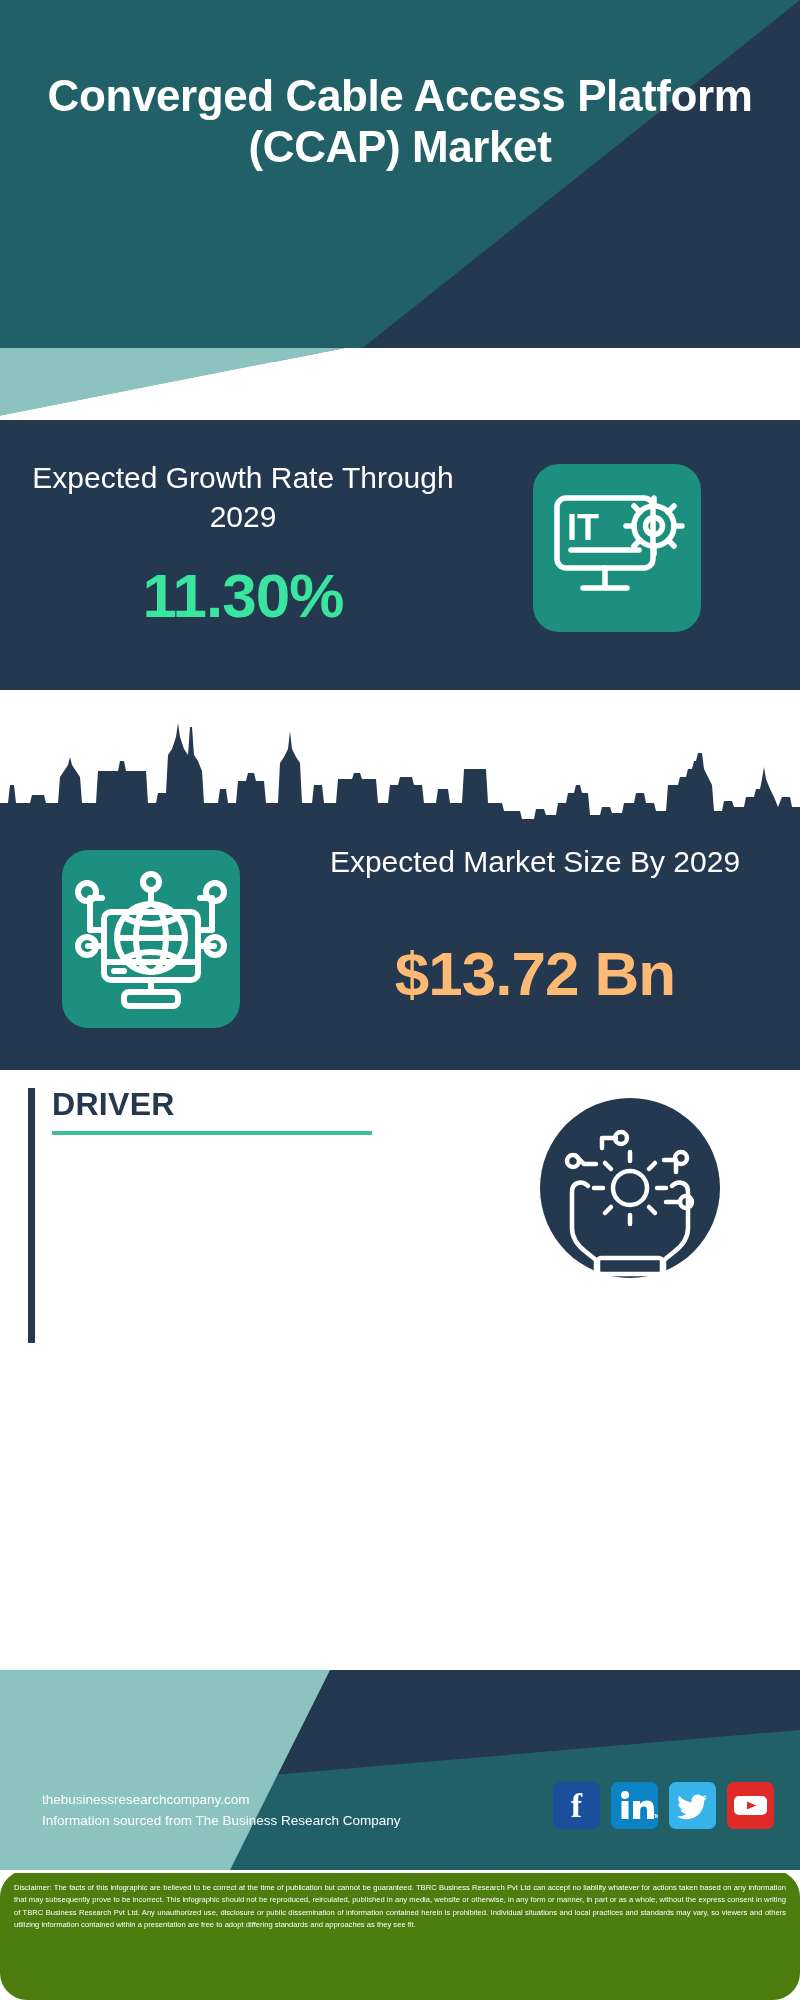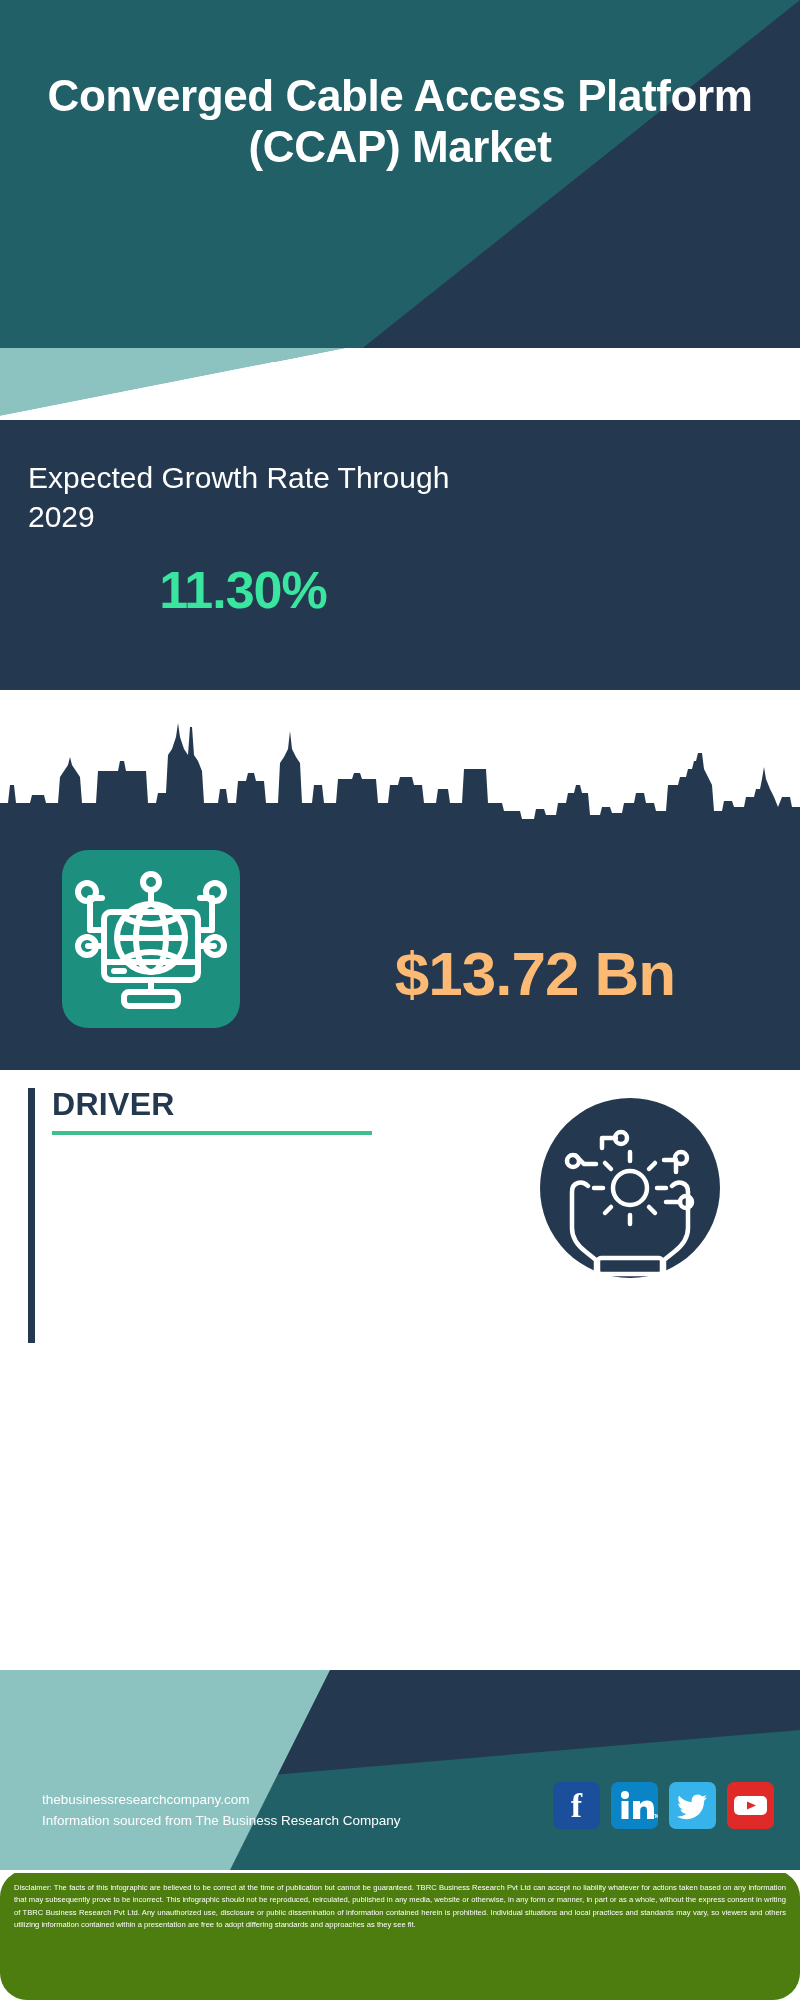--- a/index.html
+++ b/index.html
@@ -25,24 +25,24 @@
     background:#8cc2bf;
     clip-path:polygon(0 0, 345px 0, 0 68px);
   }
   .whitegap{position:absolute;left:0;top:348px;width:800px;height:72px;
     background:#ffffff;
     clip-path:polygon(345px 0, 800px 0, 800px 72px, 0 72px, 0 68px);
   }
 
   
   .growth{position:absolute;left:0;top:420px;width:800px;height:270px;background:#24384f;}
-  .growth-txt{position:absolute;left:28px;top:38px;width:430px;
+  .growth-txt{position:absolute;left:28px;top:38px;width:430px;text-align:center;
     color:#ffffff;font-size:30px;line-height:1.3;}
   .growth-val{position:absolute;left:28px;top:140px;width:430px;text-align:center;
-    color:#3ae5a0;font-size:52px;font-weight:bold;letter-spacing:-1px;}
+    color:#3ae5a0;font-size:62px;font-weight:bold;letter-spacing:-1px;}
   .icon-sq{position:absolute;border-radius:26px;background:#1c8f7f;}
   .icon-it{left:533px;top:44px;width:168px;height:168px;}
 
   
   .sky{position:absolute;left:0;top:690px;width:800px;height:160px;background:#ffffff;overflow:hidden;}
   .sky svg{position:absolute;left:0;bottom:0;width:800px;height:135px;display:block;}
 
   
   .msize{position:absolute;left:0;top:820px;width:800px;height:250px;background:#24384f;}
   .icon-globe{left:62px;top:30px;width:178px;height:178px;}
@@ -91,20 +91,41 @@
   <div class="header">
     <div class="header-diag2"></div>
     <div class="title">Converged Cable Access Platform (CCAP) Market</div>
   </div>
   <div class="tealtri"></div>
   <div class="whitegap"></div>
 
   <div class="growth">
     <div class="growth-txt">Expected Growth Rate Through 2029</div>
     <div class="growth-val">11.30%</div>
+    <div class="icon-sq icon-it">
+      <svg viewBox="0 0 168 168" width="168" height="168">
+        <g fill="none" stroke="#ffffff" stroke-width="5.5" stroke-linecap="round" stroke-linejoin="round">
+          <rect x="24" y="34" width="96" height="70" rx="9"></rect>
+          <line x1="72" y1="104" x2="72" y2="122"></line>
+          <line x1="50" y1="124" x2="94" y2="124"></line>
+          <line x1="38" y1="86" x2="106" y2="86"></line>
+          <circle cx="121" cy="62" r="20"></circle>
+          <circle cx="121" cy="62" r="8.5"></circle>
+          <line x1="121" y1="34" x2="121" y2="42"></line>
+            <line x1="121" y1="82" x2="121" y2="90"></line>
+          <line x1="93" y1="62" x2="101" y2="62"></line>
+            <line x1="141" y1="62" x2="149" y2="62"></line>
+          <line x1="101" y1="42" x2="107" y2="48"></line>
+            <line x1="135" y1="76" x2="141" y2="82"></line>
+          <line x1="141" y1="42" x2="135" y2="48"></line>
+            <line x1="107" y1="76" x2="101" y2="82"></line>
+        </g>
+        <text x="50" y="76" font-family="Liberation Sans, sans-serif" font-size="36" font-weight="bold" fill="#ffffff" text-anchor="middle">IT</text>
+      </svg>
+    </div>
   </div>
 
   <div class="sky">
     <svg viewBox="0 0 800 135" preserveAspectRatio="none">
       <path fill="#24384f" d="M0,135 L0,88 L8,88 L10,70 L14,70 L16,88 L30,88 L32,80 L44,80 L46,88 L58,88
         L60,62 L64,56 L68,50 L70,42 L72,50 L76,56 L80,62 L82,88 L96,88 L98,56 L118,56 L120,46 L124,46
         L126,56 L146,56 L148,88 L156,88 L158,78 L166,78 L168,40 L172,34 L176,22 L178,8 L180,22 L184,34
         L188,40 L190,12 L192,12 L194,40 L198,46 L202,56 L204,88 L218,88 L220,74 L226,74 L228,88 L236,88
         L238,66 L246,66 L248,58 L254,58 L256,66 L264,66 L266,88 L278,88 L280,48 L284,42 L288,34 L290,16
         L292,34 L296,42 L300,48 L302,88 L312,88 L314,70 L322,70 L324,88 L336,88 L338,64 L352,64 L354,58
@@ -139,20 +160,21 @@
           <circle cx="25" cy="42" r="9"></circle>
           <path d="M136,80 L150,80 L150,48 L138,48"></path>
           <circle cx="153" cy="42" r="9"></circle>
           <line x1="42" y1="96" x2="26" y2="96"></line>
           <circle cx="25" cy="96" r="9"></circle>
           <line x1="136" y1="96" x2="152" y2="96"></line>
           <circle cx="153" cy="96" r="9"></circle>
         </g>
       </svg>
     </div>
+    <div class="msize-txt">Expected Market Size By 2029</div>
     <div class="msize-val">$13.72 Bn</div>
   </div>
 
   <div class="content">
 
     <div class="block" style="top:18px;height:255px;">
       <div class="bar" style="height:255px;"></div>
       <div style="margin-left:24px;width:440px;">
         <div class="bl-head">DRIVER</div>
         <div class="bl-rule" style="width:320px;"></div>

